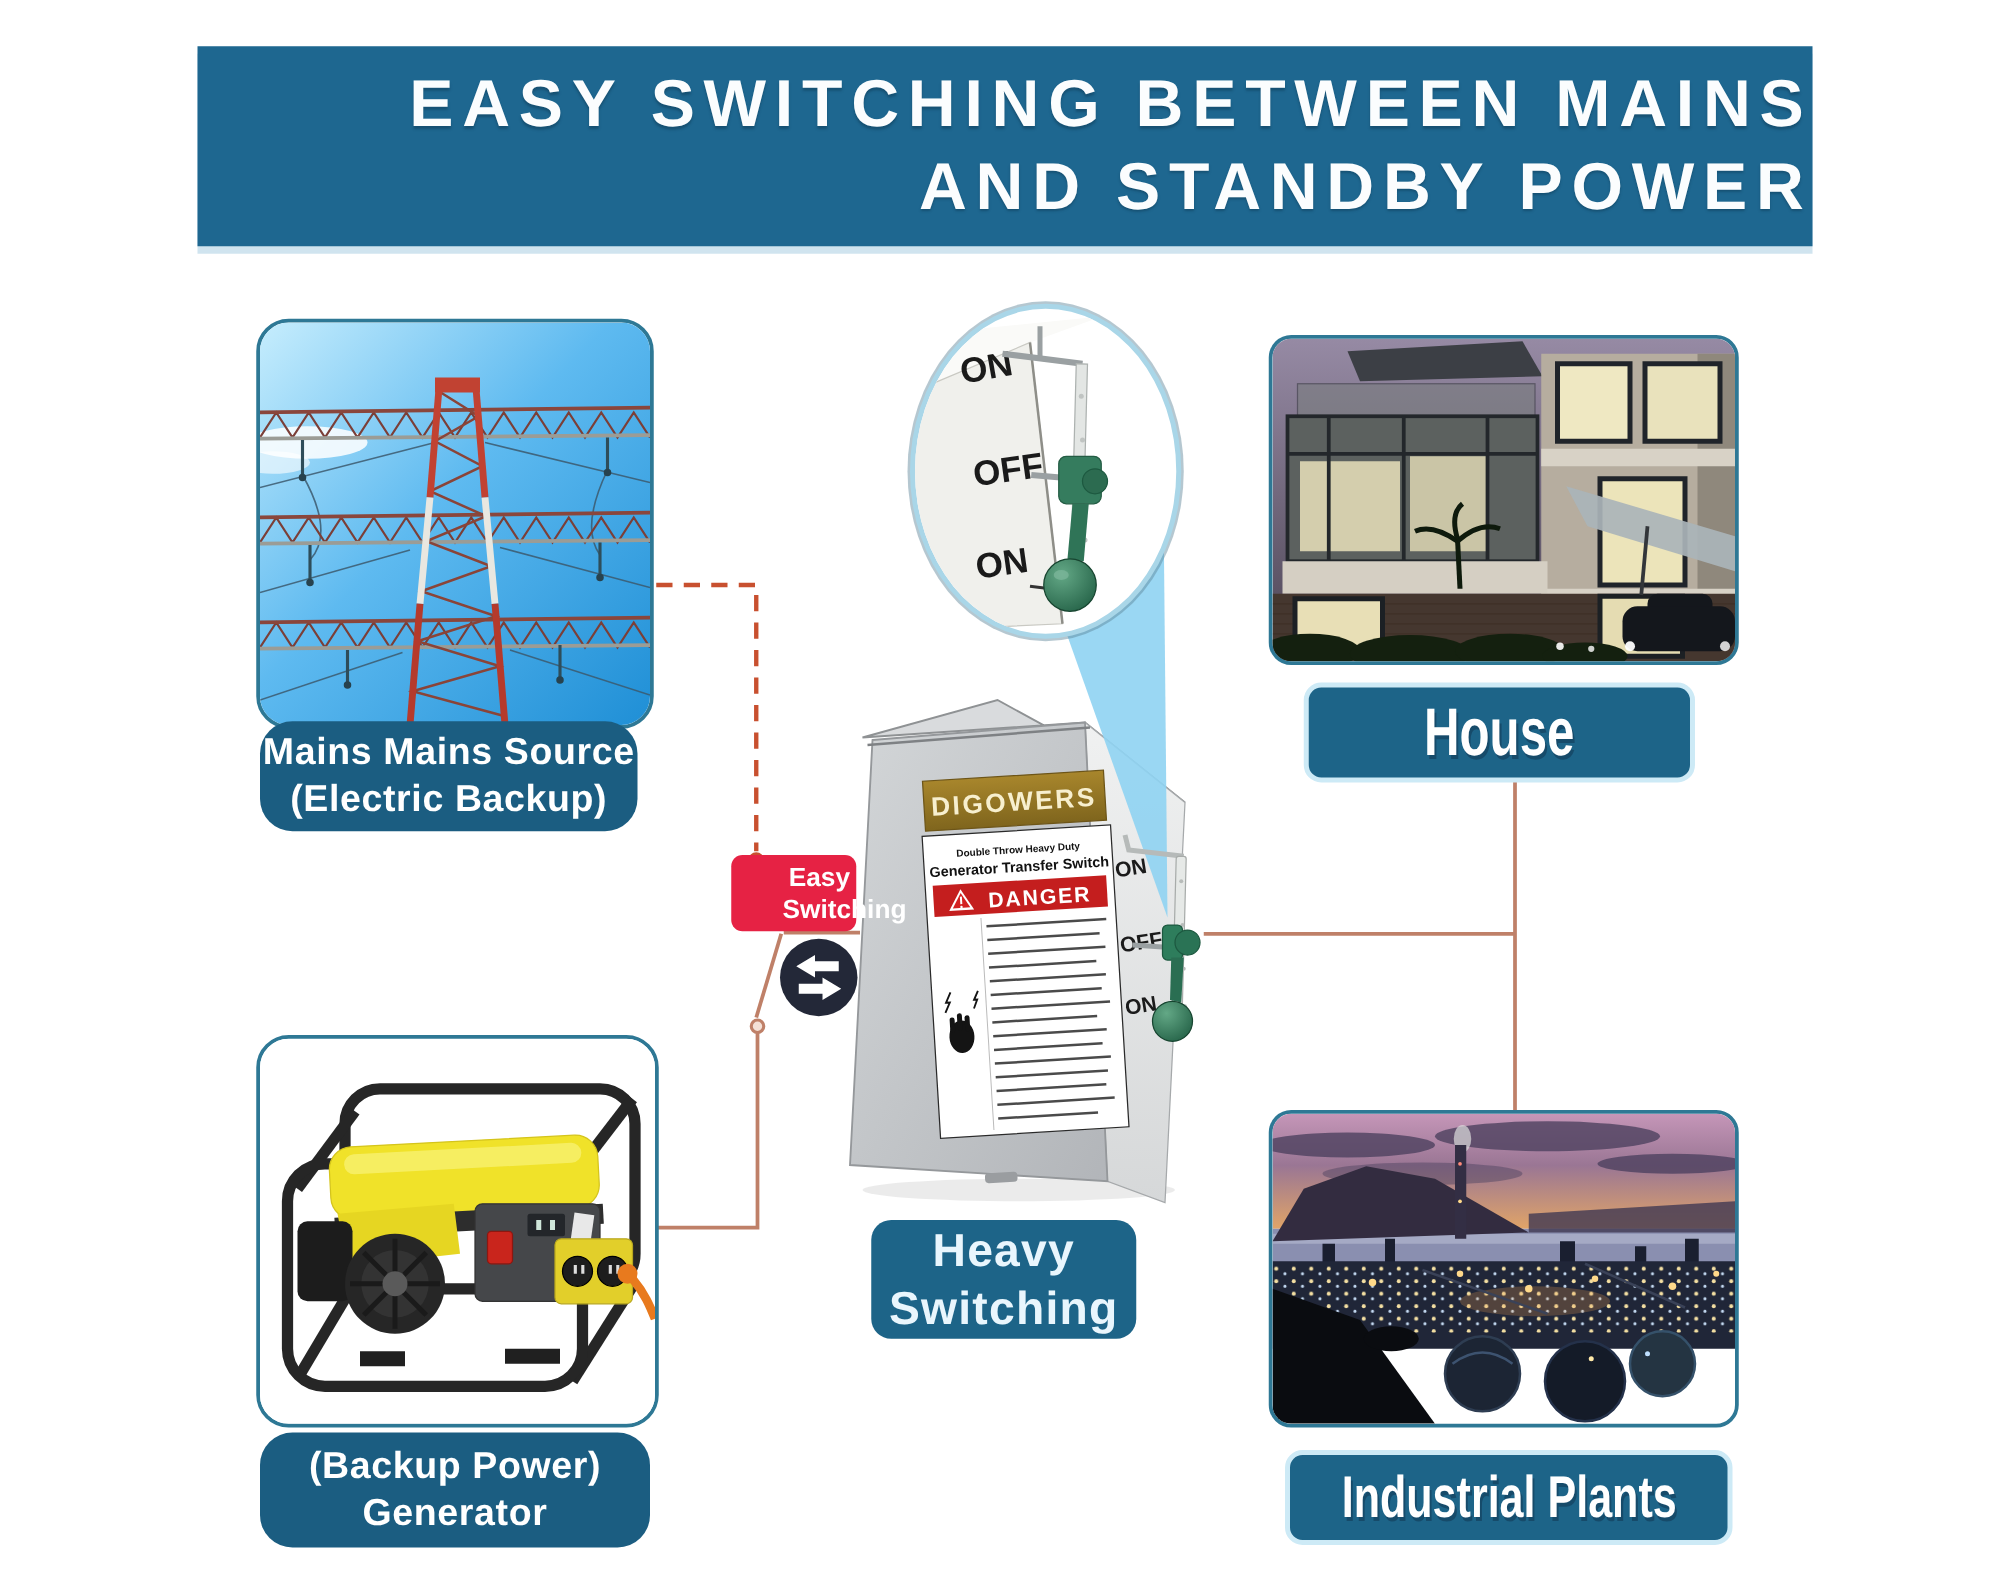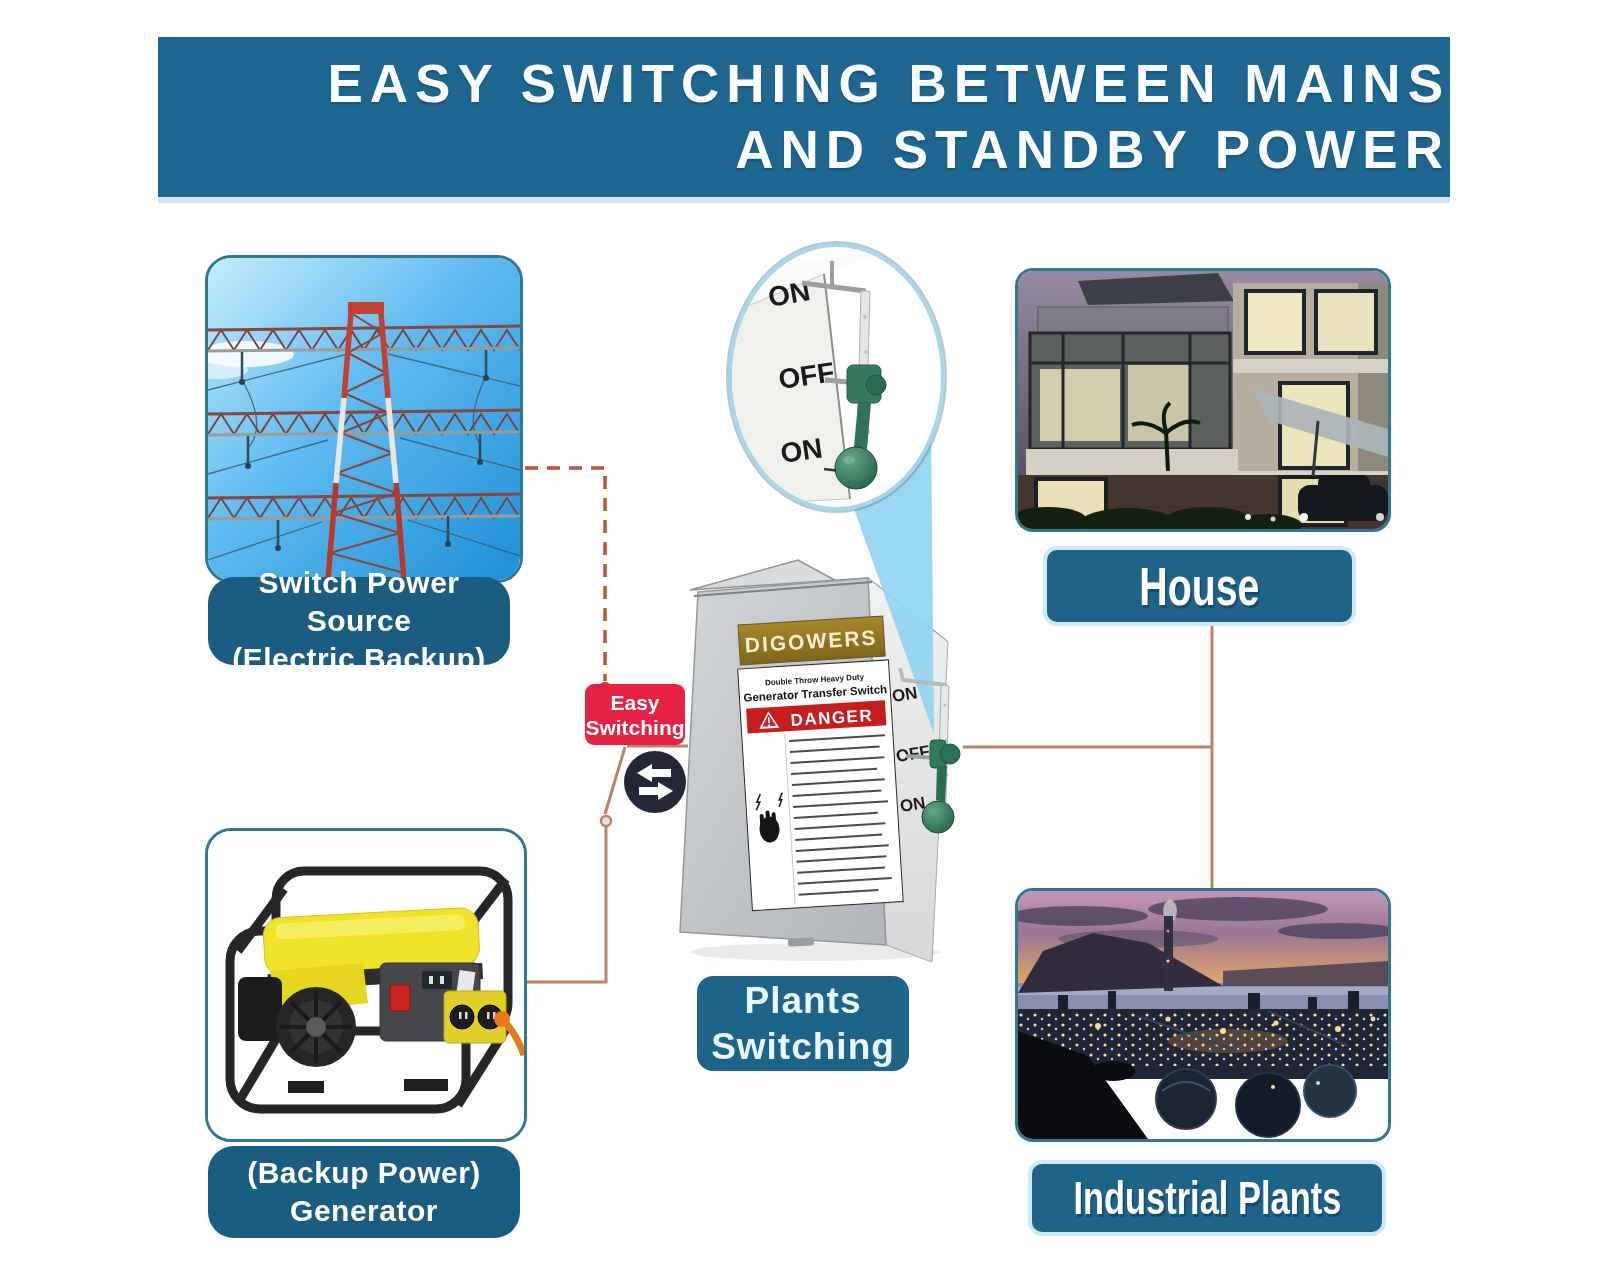--- a/index.html
+++ b/index.html
@@ -24,21 +24,21 @@
   #generator-label{left:208px;top:1146px;width:312px;height:92px;}
   #manual-label{left:697px;top:976px;width:212px;height:95px;background:#1d6488;border-radius:16px;}
   #manual-label div{color:#e9f6fd;font-size:37px;line-height:46px;letter-spacing:1px;font-weight:bold;}
   .tag{position:absolute;background:#1d6488;border:4px solid #cdeaf6;border-radius:14px;z-index:4;
        display:flex;justify-content:center;align-items:center;color:#fff;font-weight:bold;margin-top:14px;}
   .tag span{display:inline-block;transform:scale(.82,1.12);text-shadow:2px 3px 0 rgba(15,45,70,.45);white-space:nowrap;}
   #house-label{left:1043px;top:532px;width:305px;height:72px;font-size:48px;}
   #industrial-label{left:1028px;top:1146px;width:350px;height:68px;font-size:42px;}
   .badge{position:absolute;left:585px;top:684px;width:100px;height:61px;background:#e62244;border-radius:9px;
          z-index:5;display:flex;flex-direction:column;justify-content:center;text-align:center;}
-  .badge div{color:#fff;font-weight:bold;font-size:21px;line-height:25px;}
+  .badge div{color:#fff;font-weight:bold;font-size:21px;line-height:25px;padding-left:41px;}
   .arrows{position:absolute;left:624px;top:751px;width:62px;height:62px;background:#232838;border-radius:50%;
           z-index:5;display:flex;justify-content:center;align-items:center;}
   #switch-svg{position:absolute;left:650px;top:400px;z-index:3;}
   .detail-circle{position:absolute;left:728px;top:243px;width:209px;height:260px;border-radius:50%;
           background:#ffffff;border:4px solid #a9d6e8;box-shadow:0 0 0 2px rgba(90,130,150,.45);
           overflow:hidden;z-index:6;}
   svg text{font-family:"Liberation Sans",sans-serif;}
 </style>
 </head>
 <body>
@@ -128,21 +128,21 @@
           <circle cx="278" cy="120" r="3"></circle>
         <circle cx="40" cy="208" r="3"></circle>
           <circle cx="272" cy="204" r="3"></circle>
         <circle cx="70" cy="290" r="3"></circle>
           <circle cx="240" cy="286" r="3"></circle>
       </g>
     </svg>
   </div>
 
   <div class="pill" id="mains-label">
-    <div>Switch Power Source</div>
+    <div>Mains Mains Source</div>
     <div>(Electric Backup)</div>
   </div>
 
   <svg id="switch-svg" width="340" height="570" viewBox="0 0 340 570">
     <defs>
       <linearGradient id="fgrad" x1="0" y1="0" x2="1" y2="1">
         <stop offset="0" stop-color="#d3d6d8"></stop>
           <stop offset="1" stop-color="#b2b5b9"></stop>
       </linearGradient>
       <linearGradient id="sgrad" x1="0" y1="0" x2="0" y2="1">
@@ -465,17 +465,17 @@
       <rect x="196" y="248" width="44" height="12" fill="#202020"></rect>
     </svg>
   </div>
 
   <div class="pill" id="generator-label">
     <div>(Backup Power)</div>
     <div>Generator</div>
   </div>
 
   <div class="pill" id="manual-label">
-    <div>Plants</div>
+    <div>Heavy</div>
     <div>Switching</div>
   </div>
 
 </div>
 
 </body></html>

